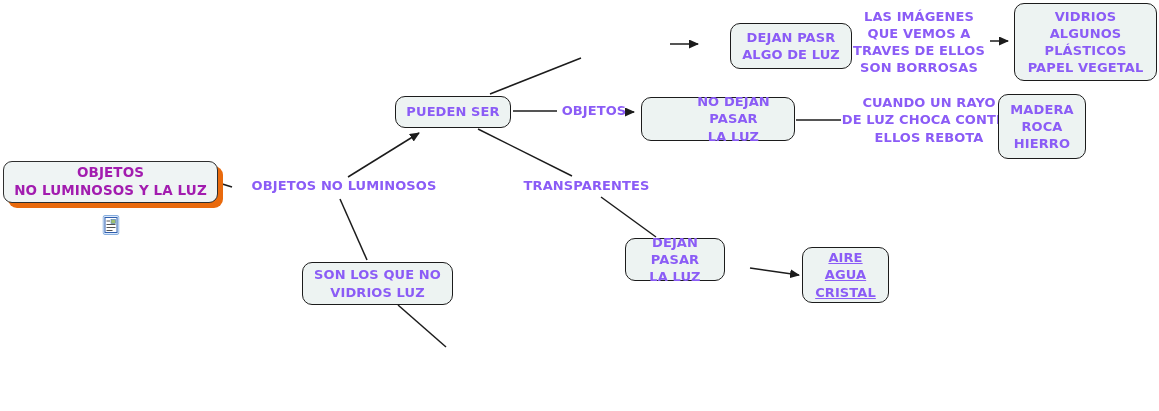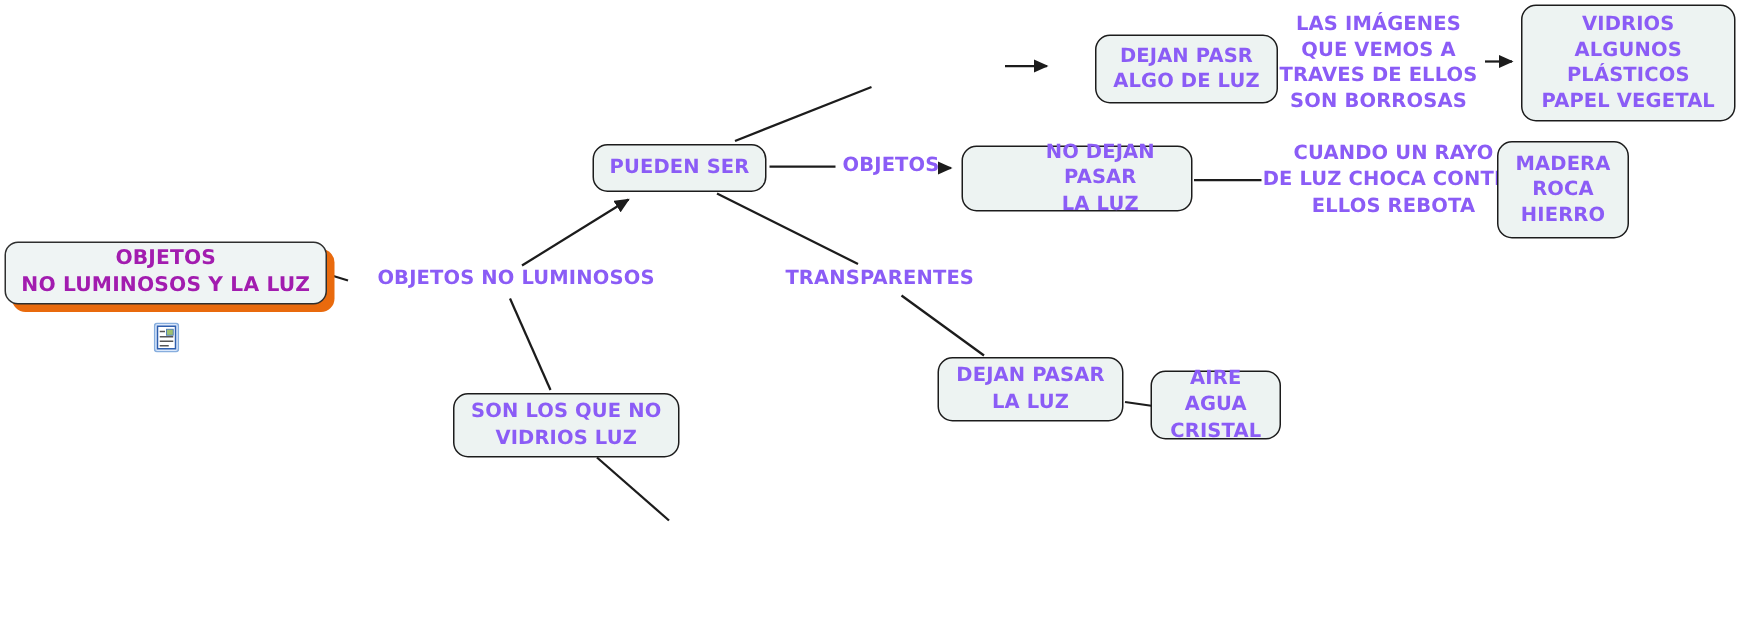--- a/index.html
+++ b/index.html
@@ -40,22 +40,22 @@
   #box-pueden      { left:395px;  top:96px;  width:116px; height:32px; }
   #lbl-translucidos{ left:538px;  top:33px;  width:128px; height:20px; }
   #box-dejan-pasr  { left:706px;  top:23px;  width:122px; height:46px;margin-left:24px; }
   #lbl-imagenes    { left:846px;  top:6px;   width:146px; height:72px; }
   #box-vidrios     { left:1014px; top:3px;   width:143px; height:78px; }
   #lbl-opacos      { left:560px;  top:101px; width:68px;  height:20px; }
   #box-no-dejan    { left:641px;  top:97px;  width:154px; height:44px;padding-left:31px; }
   #lbl-cuando      { left:841px;  top:94px;  width:176px; height:52px; }
   #box-madera      { left:998px; top:94px;  width:88px;  height:65px; }
   #lbl-transparentes{ left:518px; top:176px; width:137px; height:20px; }
-  #box-dejan-pasar { left:625px;  top:238px; width:124px; height:43px; }
-  #box-aire        { left:767px;  top:247px; width:87px;  height:46px; }
+  #box-dejan-pasar { left:625px;  top:238px; width:100px; height:43px; }
+  #box-aire        { left:802px;  top:247px; width:87px;  height:56px;text-decoration:underline; }
   #box-son         { left:302px;  top:262px; width:151px; height:43px; }
   #box-vemos       { left:421px;  top:348px; width:127px; height:61px; }
 </style>
 </head>
 <body>
 
 <div class="canvas">
 
   <svg class="wires" width="1159" height="411" viewBox="0 0 1159 411">
     <defs>

